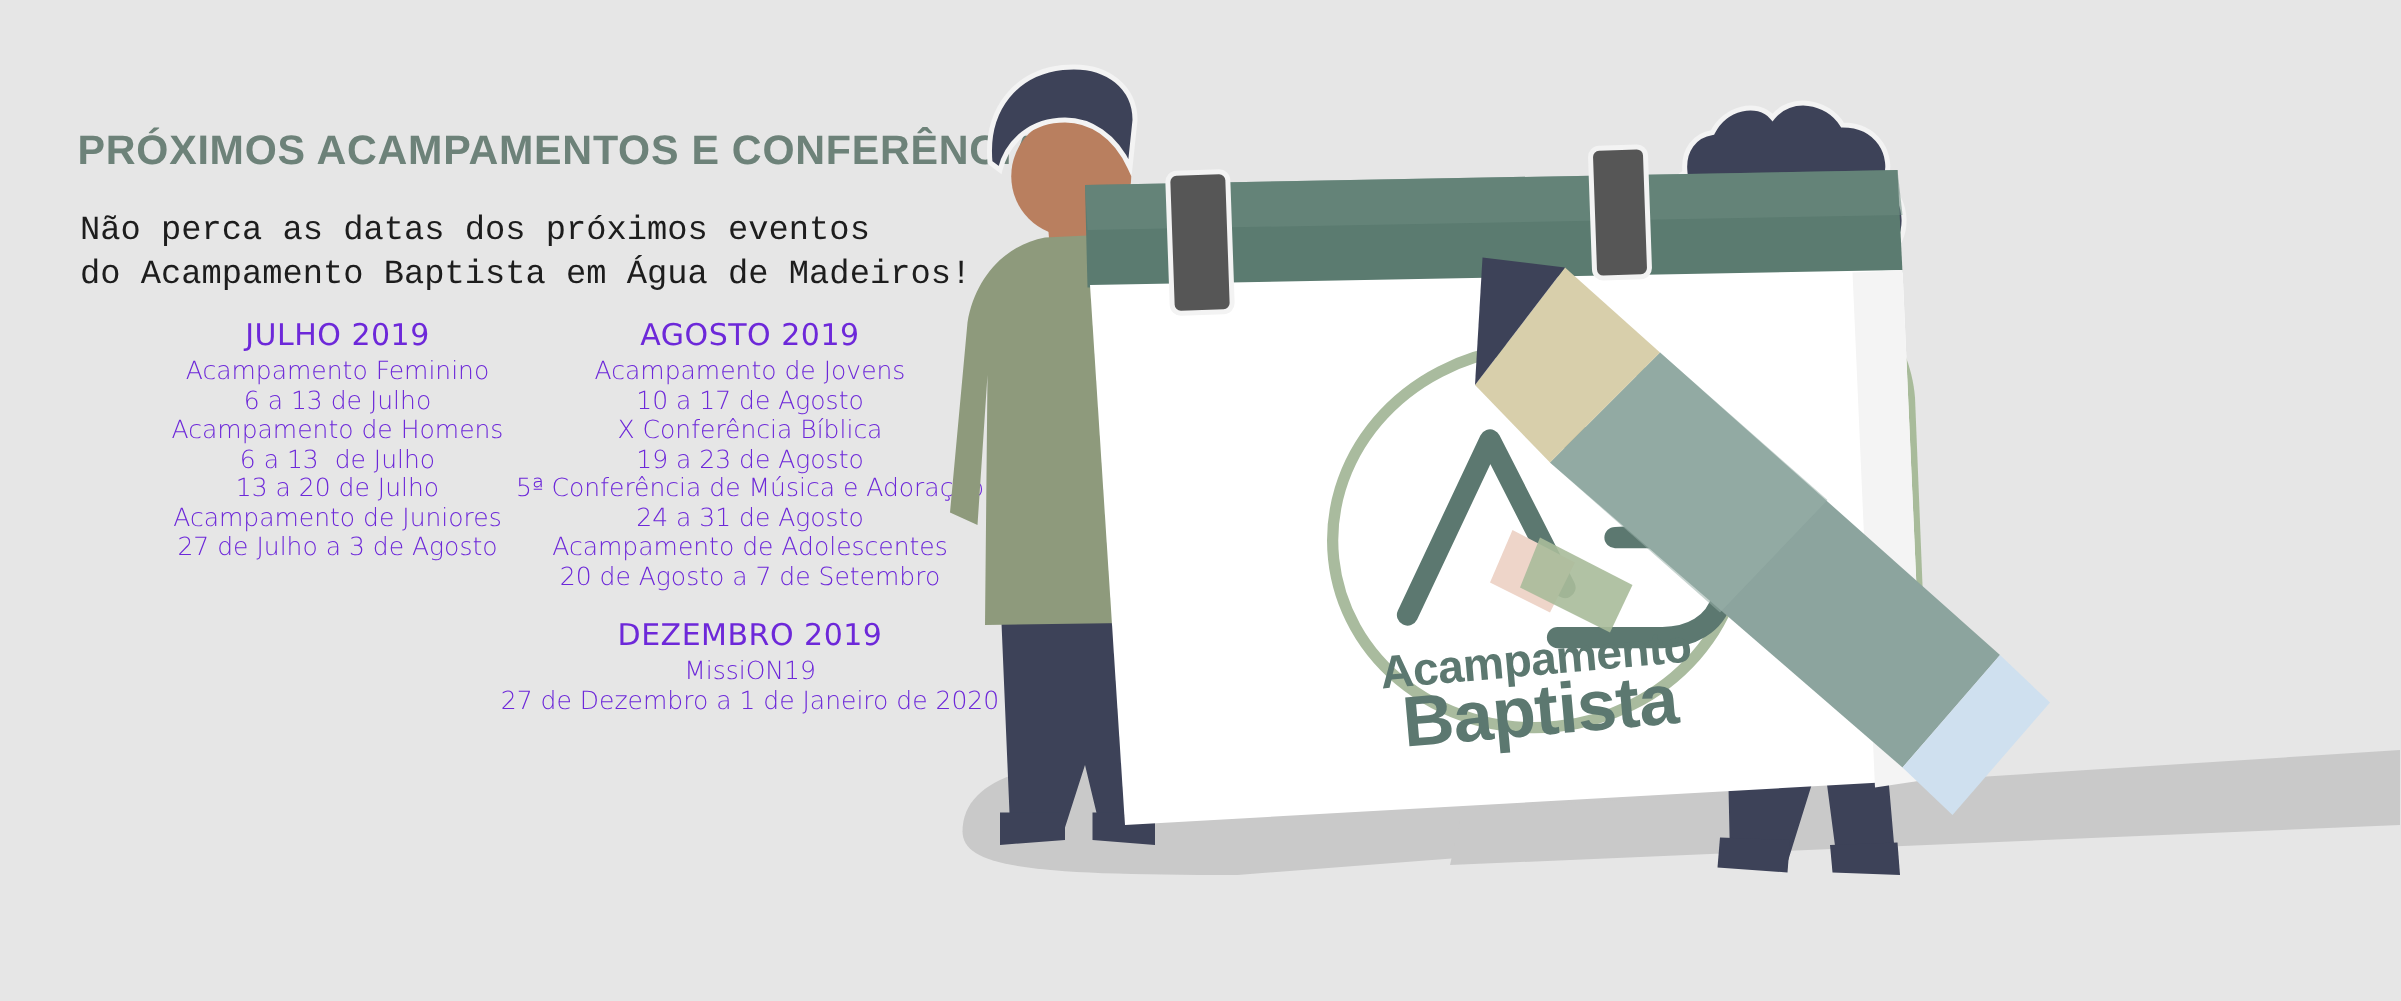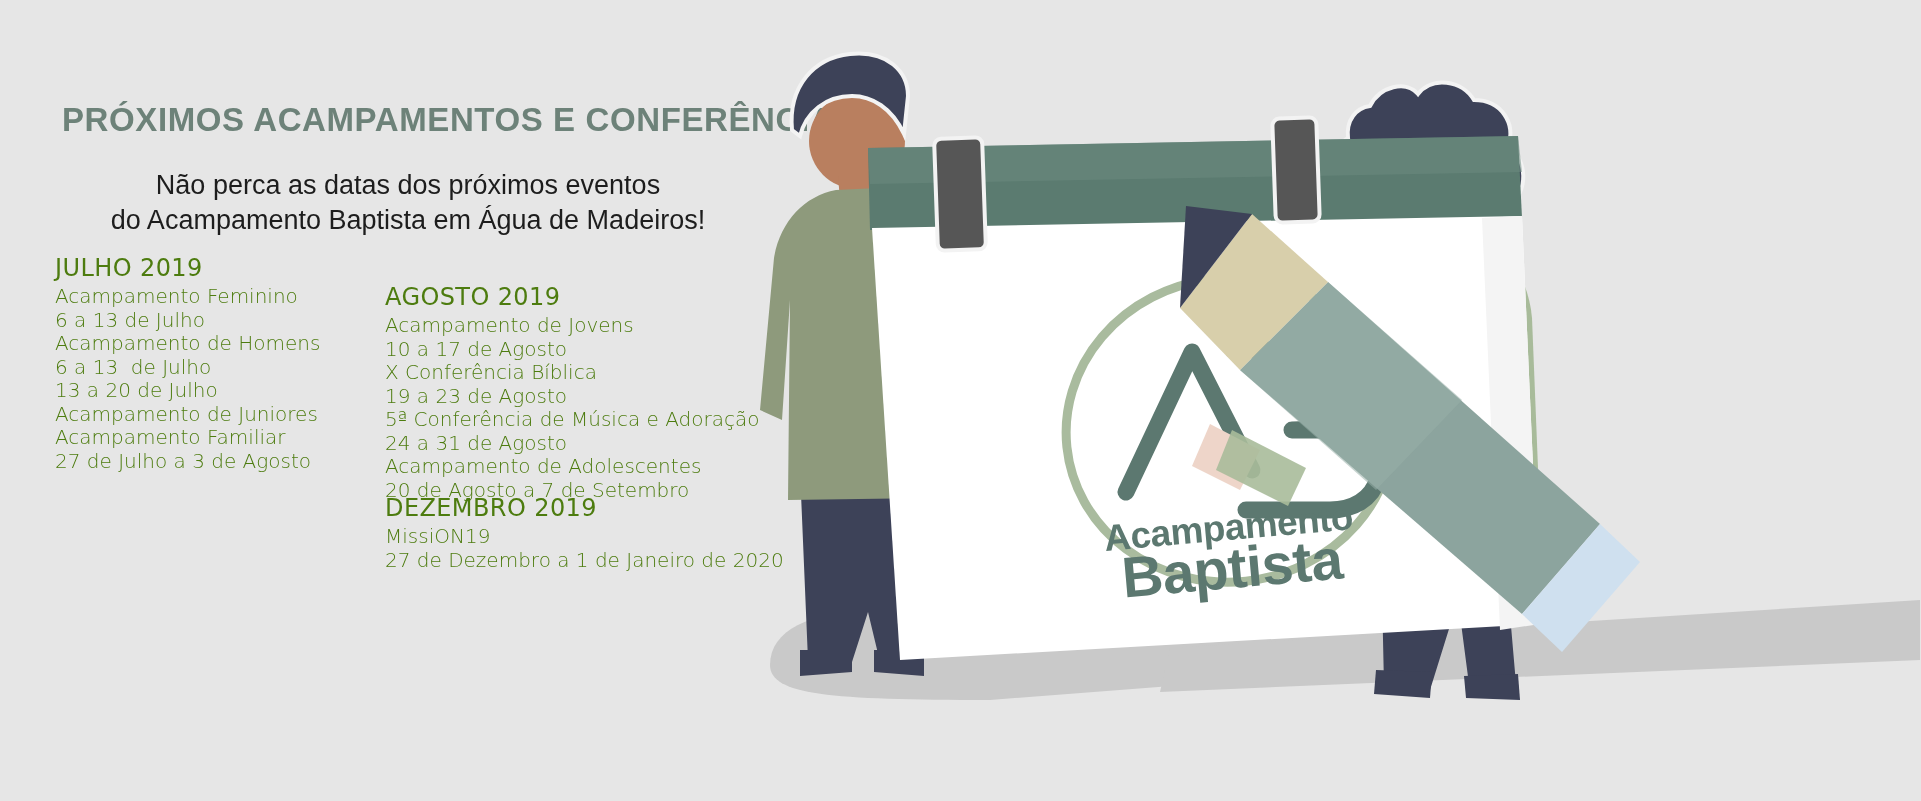--- a/index.html
+++ b/index.html
@@ -16,32 +16,32 @@
   .text-pane{position:absolute;left:0;top:0;width:960px;height:801px;}
 
   .poster-title{
     position:absolute;left:62px;top:101px;
     font-size:33px;font-weight:bold;letter-spacing:.6px;
     color:#6d8279;white-space:nowrap;
     font-family:"Liberation Sans","DejaVu Sans",sans-serif;
   }
 
   .subtitle{
-    position:absolute;left:88px;top:168px;width:640px;
-    text-align:center;color:#1d1d1d;
+    position:absolute;left:64px;top:168px;width:640px;
+    color:#1d1d1d;
     font-size:27px;line-height:35px;font-weight:300;
-    font-family:Liberation Sans, sans-serif;
+    font-family:Liberation Mono, monospace;
   }
   .subtitle div{white-space:nowrap;}
 
   .columns{position:absolute;left:55px;top:252px;width:720px;}
 
-  .month-col{position:absolute;top:0;color:#4d7c0f;}
+  .month-col{position:absolute;top:0;text-align:center;color:#6d28d9;}
   .col-july{left:0px;width:430px;}
-  .col-august{left:330px;width:430px;margin-top:29px;}
+  .col-august{left:330px;width:430px;}
   .col-december{left:330px;top:240px;width:430px;}
 
   .month-head{
     font-size:24px;line-height:32px;letter-spacing:.4px;
     font-weight:400;margin-bottom:1px;
     font-family:"DejaVu Sans","Liberation Sans",sans-serif;
   }
   .ev-line{
     font-size:20px;line-height:23.5px;font-weight:300;
     white-space:pre;
@@ -69,21 +69,20 @@
     <div class="columns">
 
       <div class="month-col col-july">
         <div class="month-head">JULHO 2019</div>
         <div class="ev-line">Acampamento Feminino</div>
         <div class="ev-line">6 a 13 de Julho</div>
         <div class="ev-line">Acampamento de Homens</div>
         <div class="ev-line">6 a 13  de Julho</div>
         <div class="ev-line">13 a 20 de Julho</div>
         <div class="ev-line">Acampamento de Juniores</div>
-        <div class="ev-line">Acampamento Familiar</div>
         <div class="ev-line">27 de Julho a 3 de Agosto</div>
       </div>
 
       <div class="month-col col-august">
         <div class="month-head">AGOSTO 2019</div>
         <div class="ev-line">Acampamento de Jovens</div>
         <div class="ev-line">10 a 17 de Agosto</div>
         <div class="ev-line">X Conferência Bíblica</div>
         <div class="ev-line">19 a 23 de Agosto</div>
         <div class="ev-line">5ª Conferência de Música e Adoração</div>

